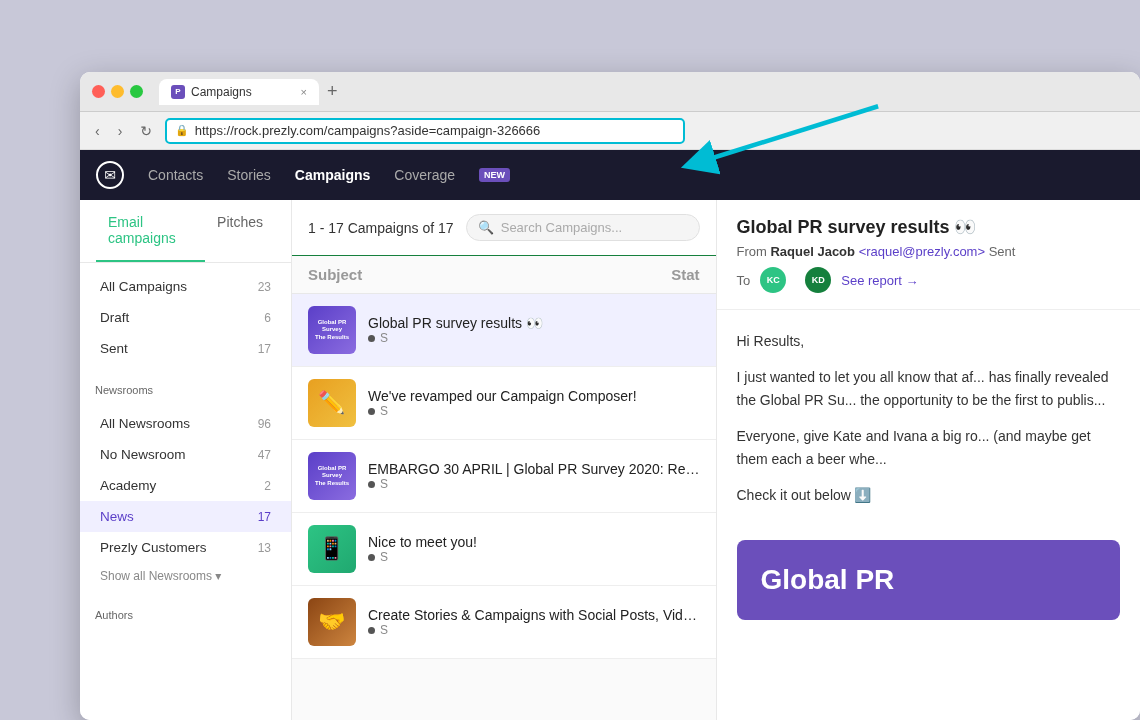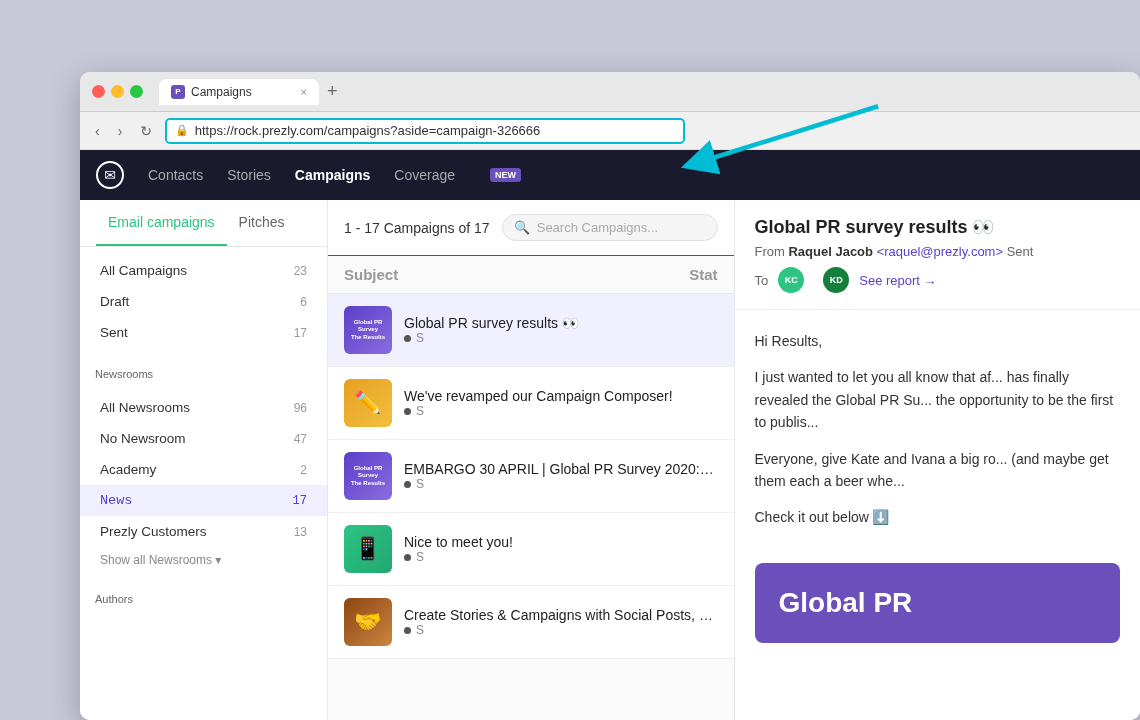--- a/index.html
+++ b/index.html
@@ -187,33 +187,32 @@
       font-weight: 600;
     }
 
     .nav-badge {
       background: #6b4fbb;
       color: #fff;
       font-size: 9px;
       padding: 2px 5px;
       border-radius: 3px;
       font-weight: bold;
-      margin-left: 11px;
     }
 
     
     .main-layout {
       display: flex;
       flex: 1;
       overflow: hidden;
     }
 
     
     .sidebar {
-      width: 248px;
+      width: 212px;
       background: #fff;
       border-right: 1px solid #e8e8e8;
       padding: 0;
       overflow-y: auto;
       flex-shrink: 0;
     }
 
     .sidebar-tabs {
       display: flex;
       border-bottom: 1px solid #e8e8e8;
@@ -244,21 +243,20 @@
       padding: 8px 20px;
       font-size: 13.5px;
       color: #333;
       cursor: pointer;
     }
 
     .sidebar-item.active {
       background: #f0efff;
       color: #5b3fc8;
       font-weight: 500;
-      font-family: Liberation Mono, monospace;
     }
 
     .sidebar-count {
       font-size: 12px;
       color: #999;
     }
 
     .sidebar-item.active .sidebar-count {
       color: #5b3fc8;
     }

